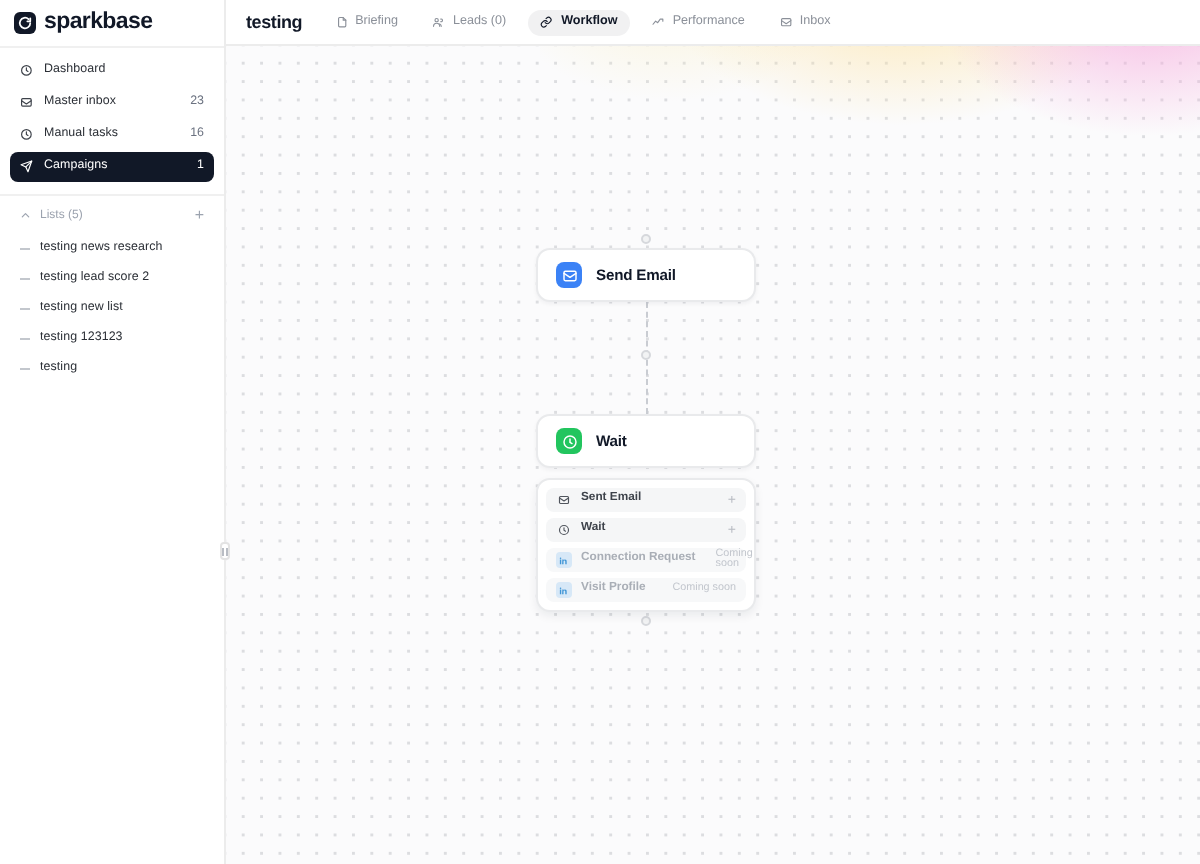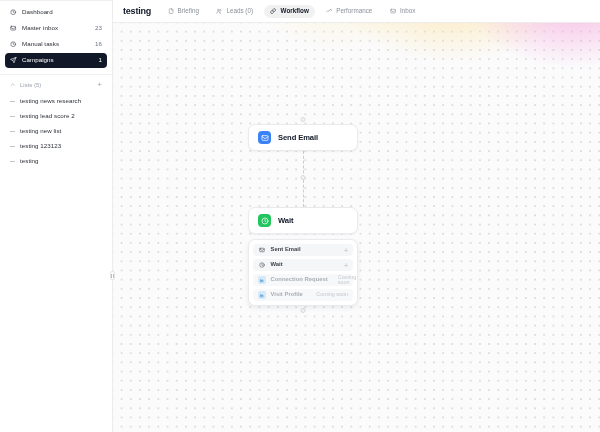--- a/index.html
+++ b/index.html
@@ -118,21 +118,21 @@
     width: 330px; height: 150px;
     background:
       radial-gradient(ellipse 150px 90px at 92% -12%, rgba(246,170,220,0.75), rgba(246,170,220,0) 70%),
       radial-gradient(ellipse 170px 95px at 55% -18%, rgba(253,226,160,0.75), rgba(253,226,160,0) 70%),
       radial-gradient(ellipse 120px 80px at 20% -20%, rgba(250,238,190,0.55), rgba(250,238,190,0) 72%);
     pointer-events: none;
   }
 
   
   .flow {
-    position: absolute; left: 135px; top: 95px;
+    position: absolute; left: 155px; top: 95px;
     width: 110px;
   }
   .dot-handle {
     width: 5px; height: 5px; border-radius: 50%;
     background: #f2f3f4; border: 1px solid #d6d8dc;
     position: absolute; left: 50%; transform: translateX(-50%);
   }
 
   .node {
     width: 110px; height: 27px;
@@ -190,20 +190,29 @@
   .menu-soon { font-size: 5.4px; color: #c2c6cd; line-height: 1; }
   .menu-plus { font-size: 7px; color: #b7bbc2; line-height: 1; }
 </style>
 </head>
 <body>
 
 <div id="app">
 
   <aside id="sidebar">
 
+    <div class="brand">
+      <span class="brand-mark">
+        <svg width="7" height="7" viewBox="0 0 24 24" fill="none" stroke="#ffffff" stroke-width="3" stroke-linecap="round" stroke-linejoin="round">
+          <path d="M21 12a9 9 0 1 1-3-6.7"></path>
+            <path d="M21 4v5h-5"></path>
+        </svg>
+      </span>
+      <span class="brand-name">sparkbase</span>
+    </div>
     <div class="brand-sep"></div>
 
     <nav class="nav">
       <div class="nav-item">
         <span class="ico">
           <svg width="6.4" height="6.4" viewBox="0 0 24 24" fill="none" stroke="#3d424a" stroke-width="2.2" stroke-linecap="round">
               <circle cx="12" cy="12" r="9"></circle>
               <path d="M12 7v5l3 2"></path>
             </svg>
         </span>

